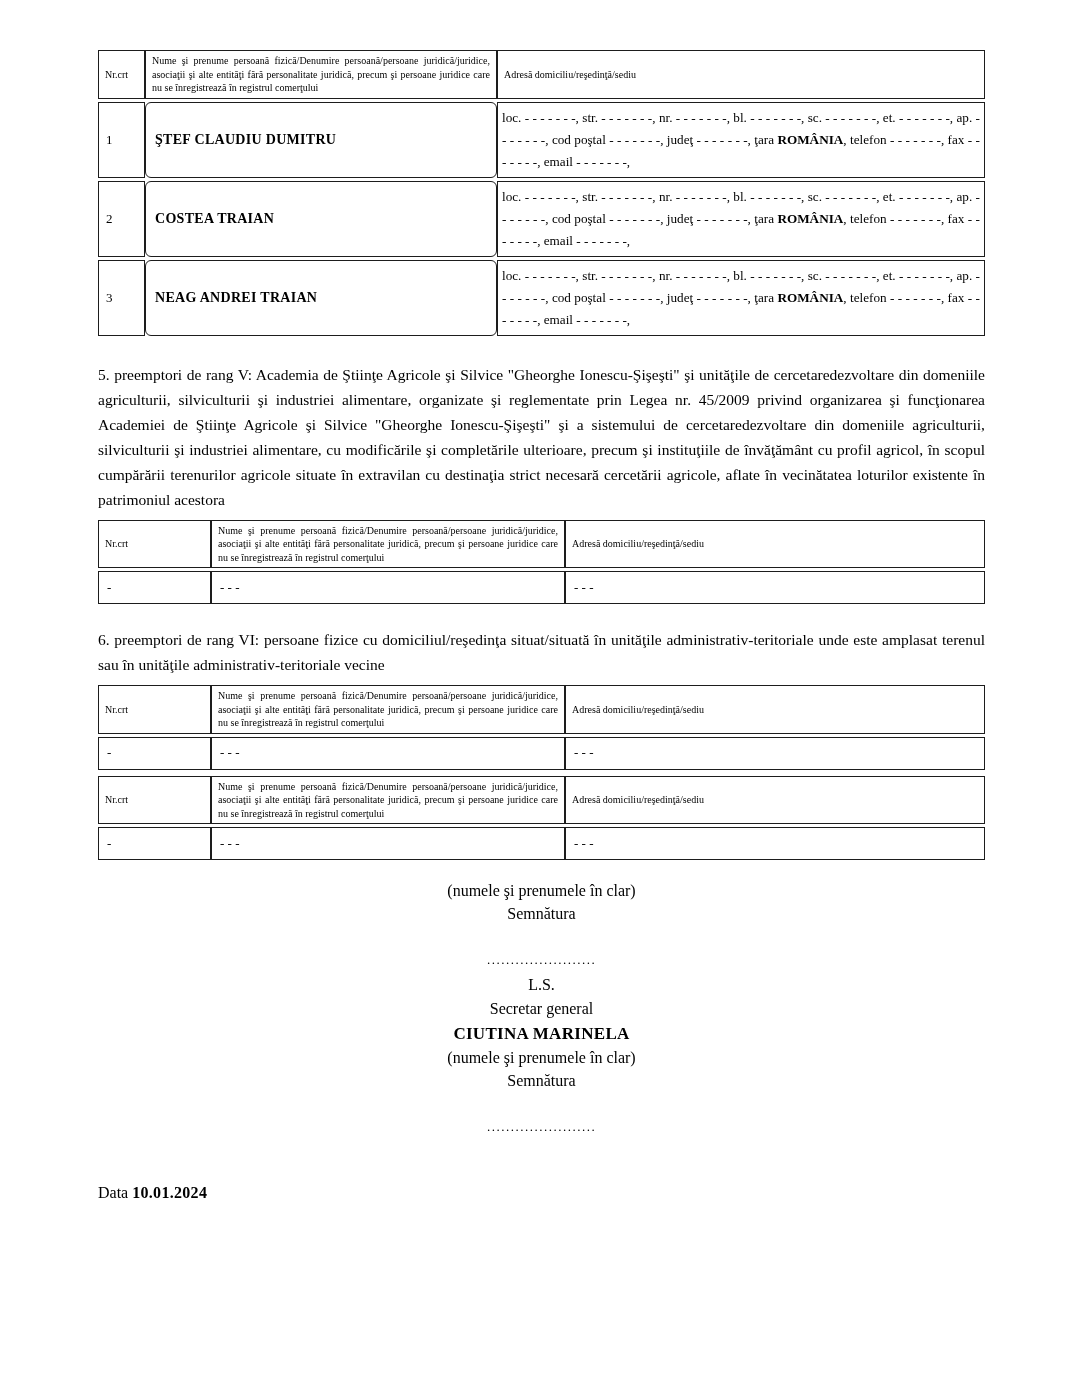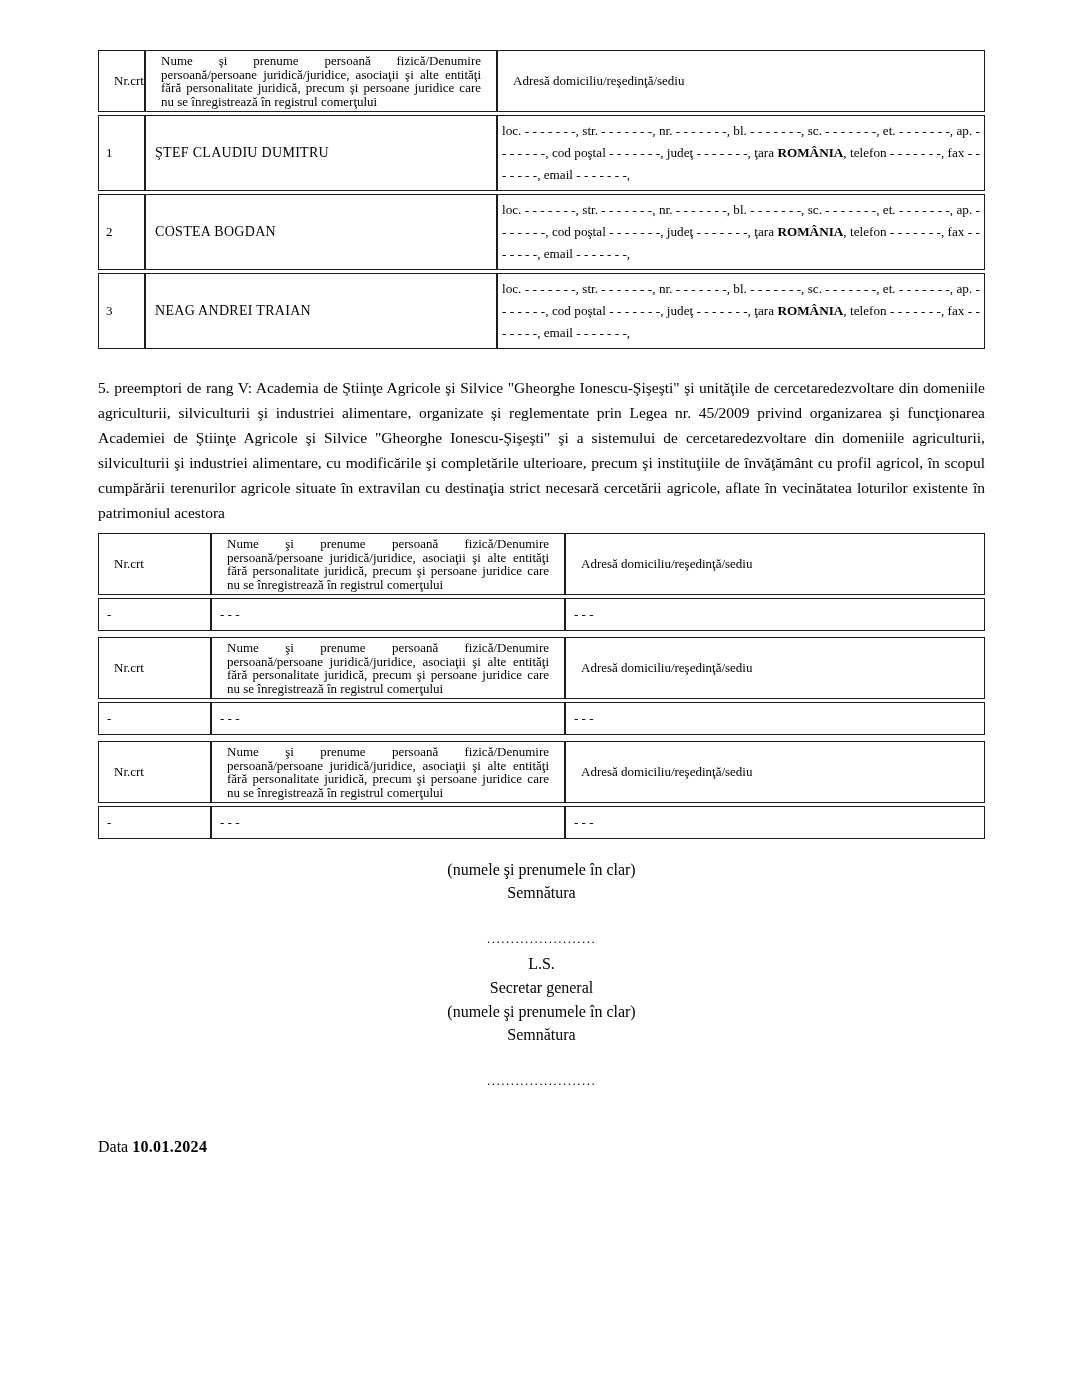--- a/index.html
+++ b/index.html
@@ -19,34 +19,35 @@
     border-spacing: 0 3px;
     table-layout: fixed;
     width: 887px;
   }
   table.doc-table td {
     border: 1px solid #1d1d1d;
     vertical-align: middle;
     overflow: hidden;
   }
   tr.hdr td {
-    font-size: 13px;
+    font-size: 10px;
     line-height: 13.5px;
-    padding: 3px 15px;
+    padding: 3px 6px;
     height: 38px;
   }
   tr.hdr td.name-h { text-align: justify; }
 
   tr.person-row td { height: 60px; }
   td.nr-cell { font-size: 13px; padding: 2px 2px 2px 7px; }
   td.pname-cell {
-    font-weight: normal;
+    font-weight: bold;
     font-size: 14px;
     letter-spacing: 0.3px;
     padding: 2px 2px 2px 9px;
+    border-radius: 6px;
   }
   td.addr-cell {
     font-size: 13.2px;
     line-height: 22px;
     padding: 4px 4px;
     text-align: justify;
   }
   td.addr-cell b { white-space: nowrap; }
 
   tr.empty-row td { height: 27px; font-size: 13px; padding: 2px 8px; vertical-align: middle; }
@@ -86,21 +87,21 @@
       <td class="name-h">Nume şi prenume persoană fizică/Denumire persoană/persoane juridică/juridice, asociaţii şi alte entităţi fără personalitate juridică, precum şi persoane juridice care nu se înregistrează în registrul comerţului</td>
       <td>Adresă domiciliu/reşedinţă/sediu</td>
     </tr>
     <tr class="person-row">
       <td class="nr-cell">1</td>
       <td class="pname-cell">ŞTEF CLAUDIU DUMITRU</td>
       <td class="addr-cell"><span>loc. - - - - - - -, str. - - - - - - -, nr. - - - - - - -, bl. - - - - - - -, sc. - - - - - - -, et. - - - - - - -, ap. - - - - - - -, cod poştal - - - - - - -, judeţ - - - - - - -, ţara </span><b>ROMÂNIA</b><span>, telefon - - - - - - -, fax - - - - - - -, email - - - - - - -,</span></td>
     </tr>
     <tr class="person-row">
       <td class="nr-cell">2</td>
-      <td class="pname-cell">COSTEA BOGDAN</td>
+      <td class="pname-cell">COSTEA TRAIAN</td>
       <td class="addr-cell"><span>loc. - - - - - - -, str. - - - - - - -, nr. - - - - - - -, bl. - - - - - - -, sc. - - - - - - -, et. - - - - - - -, ap. - - - - - - -, cod poştal - - - - - - -, judeţ - - - - - - -, ţara </span><b>ROMÂNIA</b><span>, telefon - - - - - - -, fax - - - - - - -, email - - - - - - -,</span></td>
     </tr>
     <tr class="person-row">
       <td class="nr-cell">3</td>
       <td class="pname-cell">NEAG ANDREI TRAIAN</td>
       <td class="addr-cell"><span>loc. - - - - - - -, str. - - - - - - -, nr. - - - - - - -, bl. - - - - - - -, sc. - - - - - - -, et. - - - - - - -, ap. - - - - - - -, cod poştal - - - - - - -, judeţ - - - - - - -, ţara </span><b>ROMÂNIA</b><span>, telefon - - - - - - -, fax - - - - - - -, email - - - - - - -,</span></td>
     </tr>
   </tbody>
     </table>
 
@@ -118,20 +119,21 @@
       <td>Adresă domiciliu/reşedinţă/sediu</td>
     </tr>
     <tr class="empty-row">
       <td>-</td>
       <td>- - -</td>
       <td>- - -</td>
     </tr>
   </tbody>
     </table>
 
+  <p class="para">6. preemptori de rang VI: persoane fizice cu domiciliul/reşedinţa situat/situată în unităţile administrativ-teritoriale unde este amplasat terenul sau în unităţile administrativ-teritoriale vecine</p>
   <table class="doc-table">
     <colgroup>
         <col style="width:113px">
         <col style="width:354px">
         <col style="width:420px">
       </colgroup>
     <tbody>
         <tr class="hdr">
       <td>Nr.crt</td>
       <td class="name-h">Nume şi prenume persoană fizică/Denumire persoană/persoane juridică/juridice, asociaţii şi alte entităţi fără personalitate juridică, precum şi persoane juridice care nu se înregistrează în registrul comerţului</td>
@@ -164,20 +166,21 @@
     </tr>
   </tbody>
     </table>
 
   <div class="sig">
     <div class="sig-note">(numele şi prenumele în clar)</div>
     <div class="sig-line">Semnătura</div>
     <div class="dots">.......................</div>
     <div class="sig-line ls-line">L.S.</div>
     <div class="sig-line">Secretar general</div>
+    <div class="sig-name">CIUTINA MARINELA</div>
     <div class="sig-note">(numele şi prenumele în clar)</div>
     <div class="sig-line">Semnătura</div>
     <div class="dots">.......................</div>
   </div>
 
   <div class="date-line">
     <span>Data</span>
     <b>10.01.2024</b>
   </div>
 

